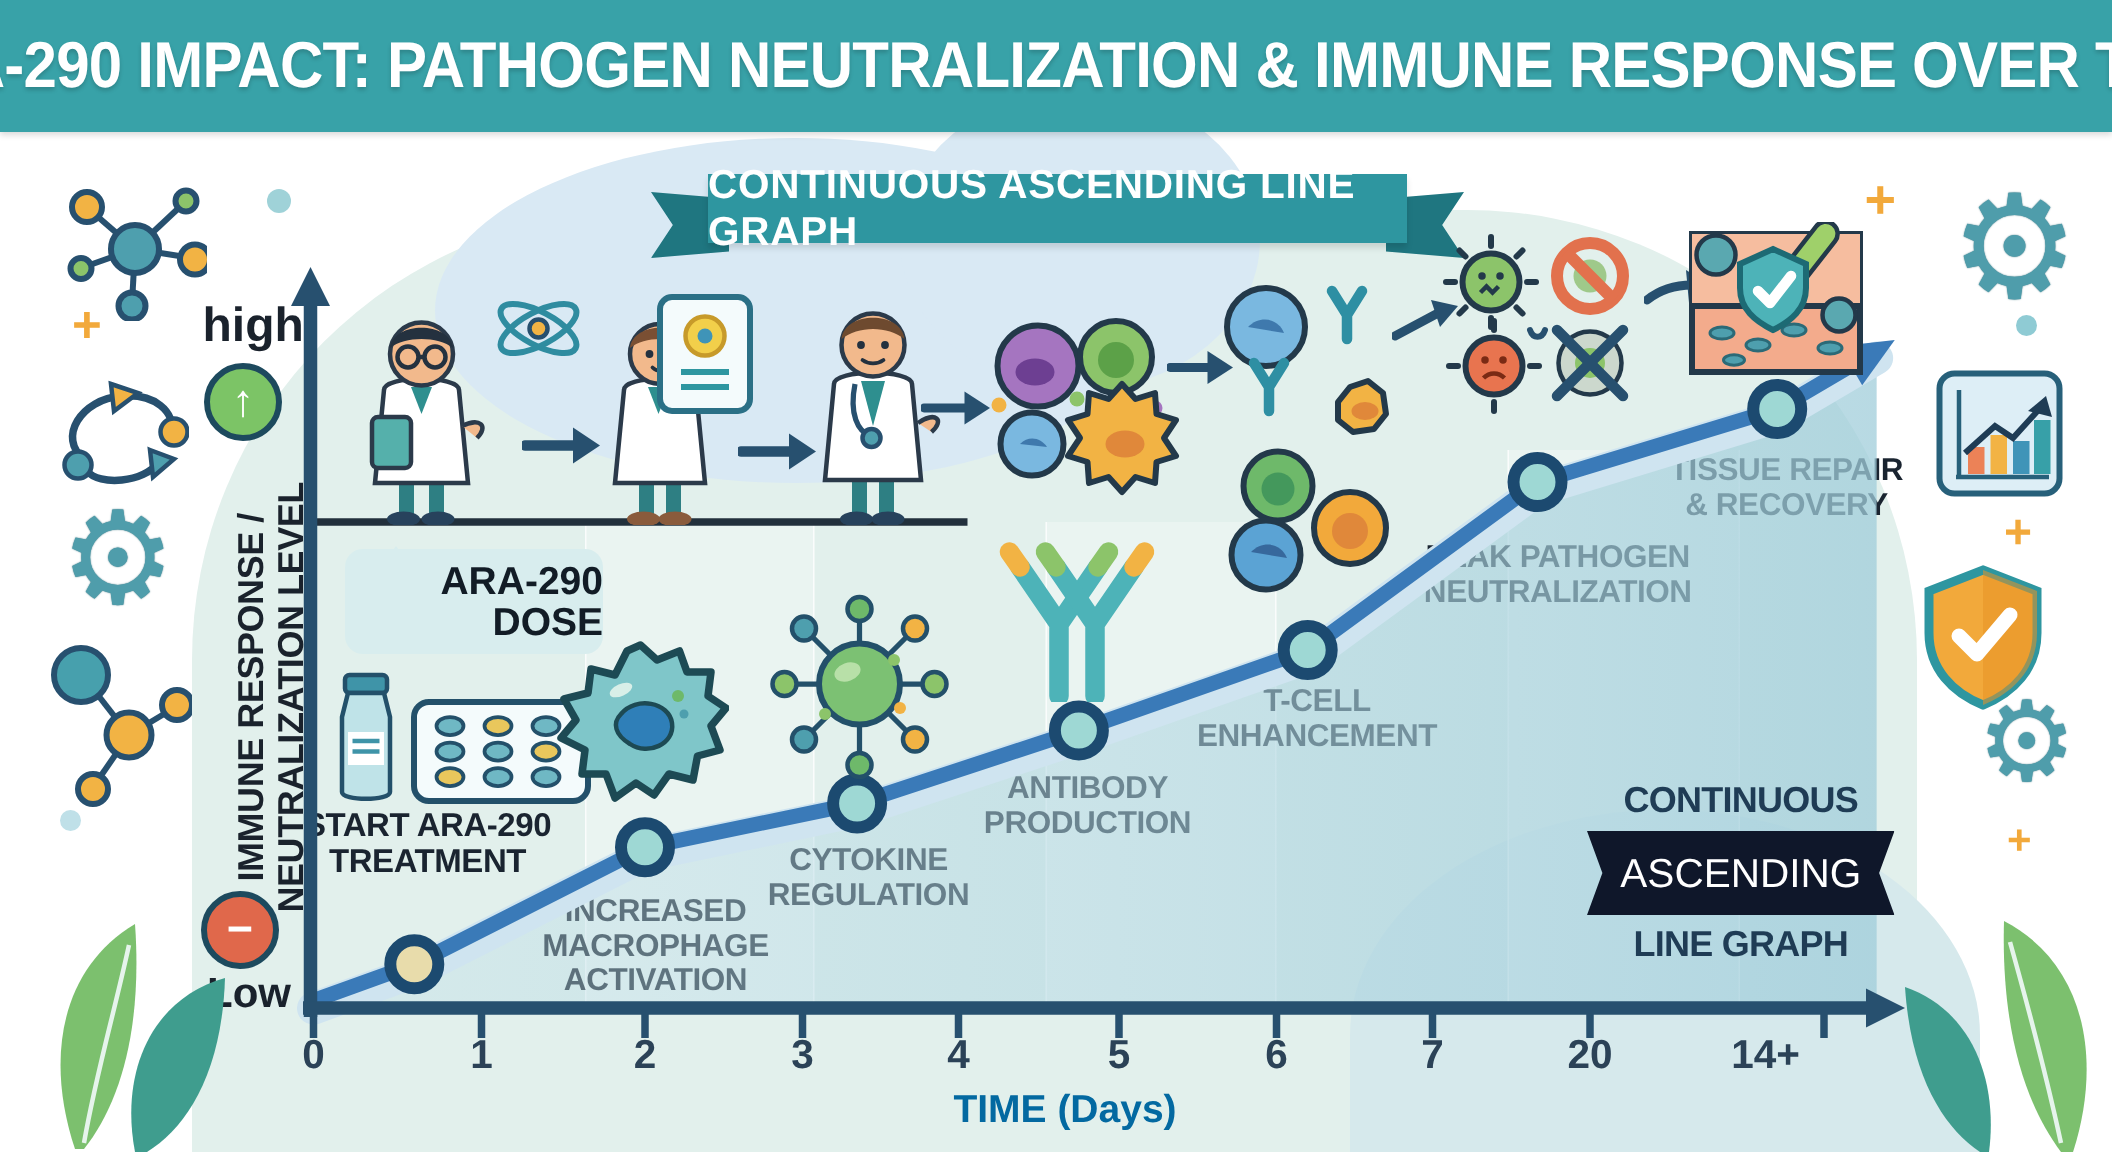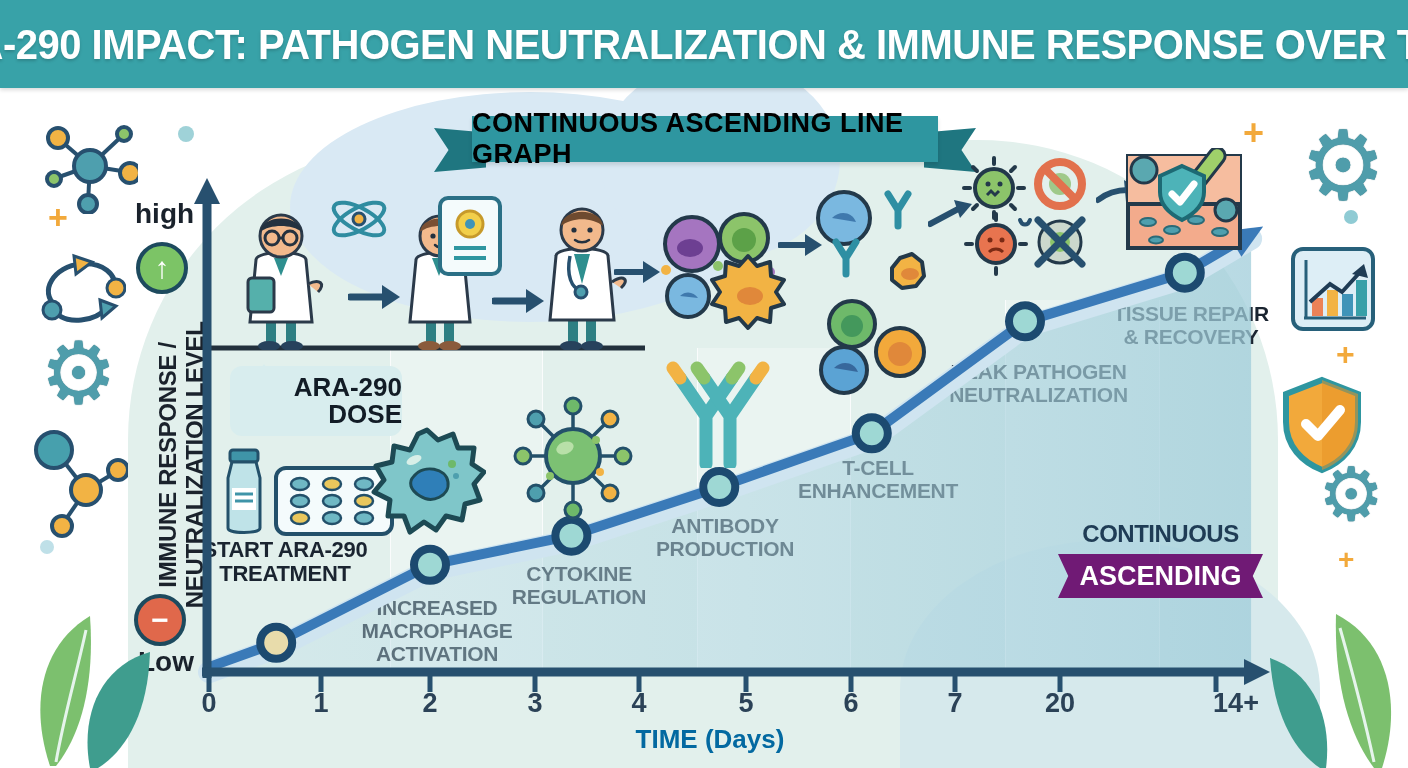--- a/index.html
+++ b/index.html
@@ -14,50 +14,50 @@
   
   .blob { position:absolute; background:#e2f0ec; }
   #blob-main { left:128px; top:140px; width:1150px; height:700px; border-radius:300px 300px 0 0; }
   #blob-cloud1 { left:290px; top:92px; width:480px; height:230px; background:#d9e9f4; border-radius:50%; }
   #blob-cloud2 { left:600px; top:60px; width:240px; height:200px; background:#d9e9f4; border-radius:50%; }
   #blob-br { left:900px; top:540px; width:420px; height:300px; background:#d6e9ec; border-radius:50% 50% 0 0; }
   .band { position:absolute; top:348px; height:324px; background:rgba(255,255,255,.28); border-left:1px solid rgba(255,255,255,.75); border-right:1px solid rgba(255,255,255,.75); }
   .dot { position:absolute; border-radius:50%; }
 
   
-  .ribbon-band { background:#2e96a0; color:#000000; display:flex; align-items:center; justify-content:center; font-weight:bold; }
+  .ribbon-band { background:#2e96a0; color:#ffffff; display:flex; align-items:center; justify-content:center; font-weight:bold; }
   #ribbon-top { left:472px; top:116px; width:466px; height:46px; font-size:27px; letter-spacing:.5px; z-index:5; box-shadow:0 3px 4px rgba(0,0,0,.12); }
   .ribbon-tail { position:absolute; width:52px; height:44px; background:#1f7680; z-index:4; }
   #tail-l { left:434px; top:128px; clip-path:polygon(0 0,100% 10%,100% 90%,0 100%,28% 50%); }
   #tail-r { left:924px; top:128px; clip-path:polygon(0 10%,100% 0,72% 50%,100% 100%,0 90%); }
 
   
   .axis-word { font-weight:bold; color:#1a222c; }
-  #high-label { left:135px; top:198px; font-size:28px; }
+  #high-label { left:135px; top:198px; font-size:32px; }
   #low-label  { left:138px; top:646px; font-size:28px; }
   .badge { width:52px; height:52px; border-radius:50%; border:4px solid #1d4a5e; display:flex; align-items:center; justify-content:center; color:#fff; font-size:30px; font-weight:bold; }
   #up-badge  { left:136px; top:242px; background:#7cc466; }
   #minus-badge { left:134px; top:594px; background:#e0684b; }
   #y-title { left:-8px; top:438px; width:380px; text-align:center; transform:rotate(-90deg); transform-origin:center; color:#1a222c; font-weight:bold; font-size:24px; line-height:1.12; letter-spacing:-.3px; }
 
   
   .tick-label { position:absolute; top:688px; width:60px; margin-left:-30px; text-align:center; font-size:27px; font-weight:bold; color:#2b4257; }
   #x-title { left:560px; top:724px; width:300px; text-align:center; font-size:26px; font-weight:bold; color:#0369a1; }
 
   
   .ms-label { position:absolute; text-align:center; font-weight:bold; color:#1a2430; font-size:21px; line-height:1.1; letter-spacing:-.3px; text-transform:uppercase; }
 
   
   #dose-bubble { left:230px; top:366px; width:172px; height:70px; background:#d8edee; border-radius:12px; display:flex; align-items:center; justify-content:center; text-align:right; font-size:26px; font-weight:bold; color:#121c26; line-height:1.05; }
   #dose-bubble:before { content:""; position:absolute; top:-12px; left:24px; border:10px solid transparent; border-bottom:14px solid #d8edee; }
 
   
   #side-block { left:1058px; top:520px; width:205px; text-align:center; z-index:6; }
   #side-block .navy { color:#1f3c55; font-weight:bold; font-size:24px; letter-spacing:-.5px; }
-  #side-ribbon { margin:6px 0; height:44px; background:#701a75; color:#fff; font-weight:bold; font-size:27px; display:flex; align-items:center; justify-content:center; clip-path:polygon(0 0,100% 0,95% 50%,100% 100%,0 100%,5% 50%); }
+  #side-ribbon { margin:6px 0; height:56px; background:#0f172a; color:#fff; font-weight:normal; font-size:27px; display:flex; align-items:center; justify-content:center; clip-path:polygon(0 0,100% 0,95% 50%,100% 100%,0 100%,5% 50%); }
 
   svg { display:block; }
   #chart-svg { left:0; top:0; z-index:3; }
   .icon { z-index:4; }
   .plus { color:#f2a93b; font-weight:bold; z-index:2; }
   .gear-glyph { color:#4f9dab; z-index:2; line-height:1; text-shadow:0 0 1px #2b6a77; }
 </style>
 </head>
 <body>
 
@@ -444,32 +444,33 @@
 <div id="tick-labels">
     <div class="tick-label" style="left: 209px;">0</div>
     <div class="tick-label" style="left: 321px;">1</div>
     <div class="tick-label" style="left: 430px;">2</div>
     <div class="tick-label" style="left: 535px;">3</div>
     <div class="tick-label" style="left: 639px;">4</div>
     <div class="tick-label" style="left: 746px;">5</div>
     <div class="tick-label" style="left: 851px;">6</div>
     <div class="tick-label" style="left: 955px;">7</div>
     <div class="tick-label" style="left: 1060px;">20</div>
-    <div class="tick-label" style="left: 1236px;">14+</div>
+    <div class="tick-label" style="left: 1177px;">14+</div>
   </div>
 
 <div class="abs" id="dose-bubble">
     <span>ARA-290 DOSE</span>
   </div>
 <div class="ms-label" style="left:200px;top:538px;width:170px;font-size:22px;">START ARA-290 TREATMENT</div>
 <div class="ms-label" style="left:342px;top:596px;width:190px;">INCREASED MACROPHAGE ACTIVATION</div>
 <div class="ms-label" style="left:494px;top:562px;width:170px;">CYTOKINE REGULATION</div>
 <div class="ms-label" style="left:630px;top:514px;width:190px;">ANTIBODY PRODUCTION</div>
 <div class="ms-label" style="left:788px;top:456px;width:180px;">T-CELL ENHANCEMENT</div>
 <div class="ms-label" style="left:936px;top:360px;width:205px;">PEAK PATHOGEN NEUTRALIZATION</div>
 <div class="ms-label" style="left:1106px;top:302px;width:170px;">TISSUE REPAIR &amp; RECOVERY</div>
 
 <div class="abs" id="side-block">
   <div class="navy">CONTINUOUS</div>
   <div id="side-ribbon">
       <span>ASCENDING</span>
     </div>
+  <div class="navy">LINE GRAPH</div>
 </div>
 
 </body></html>

